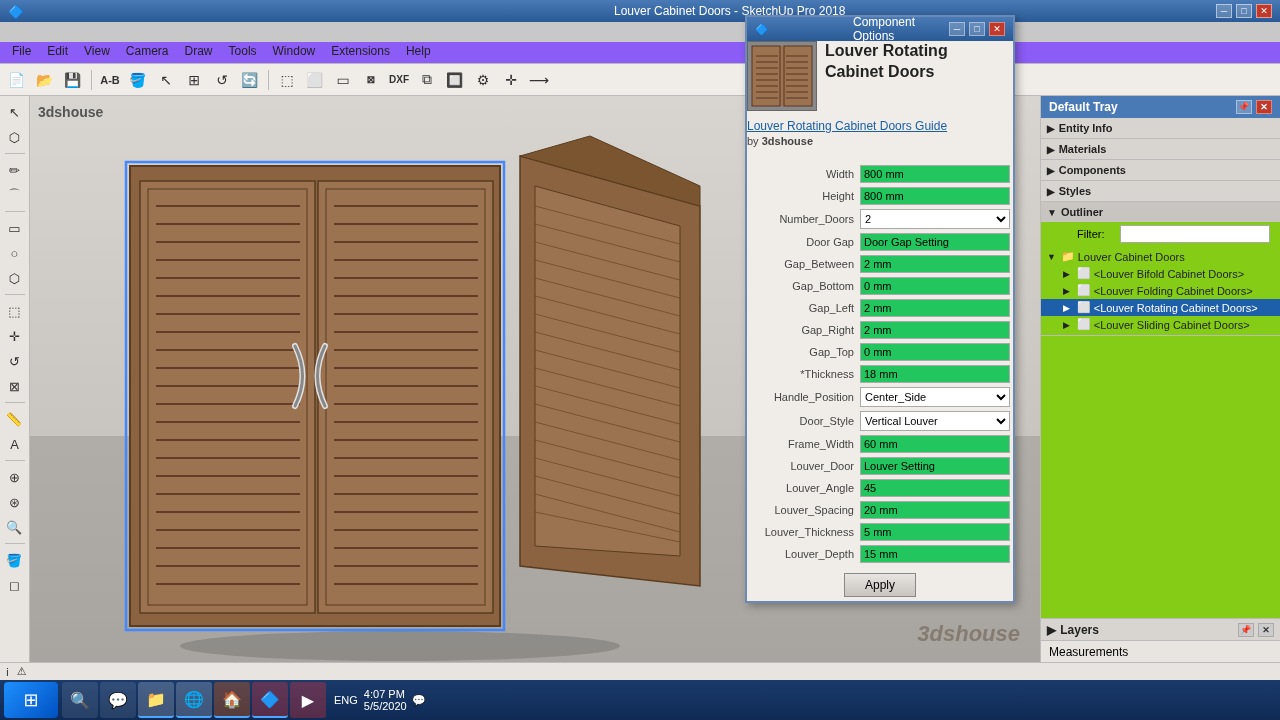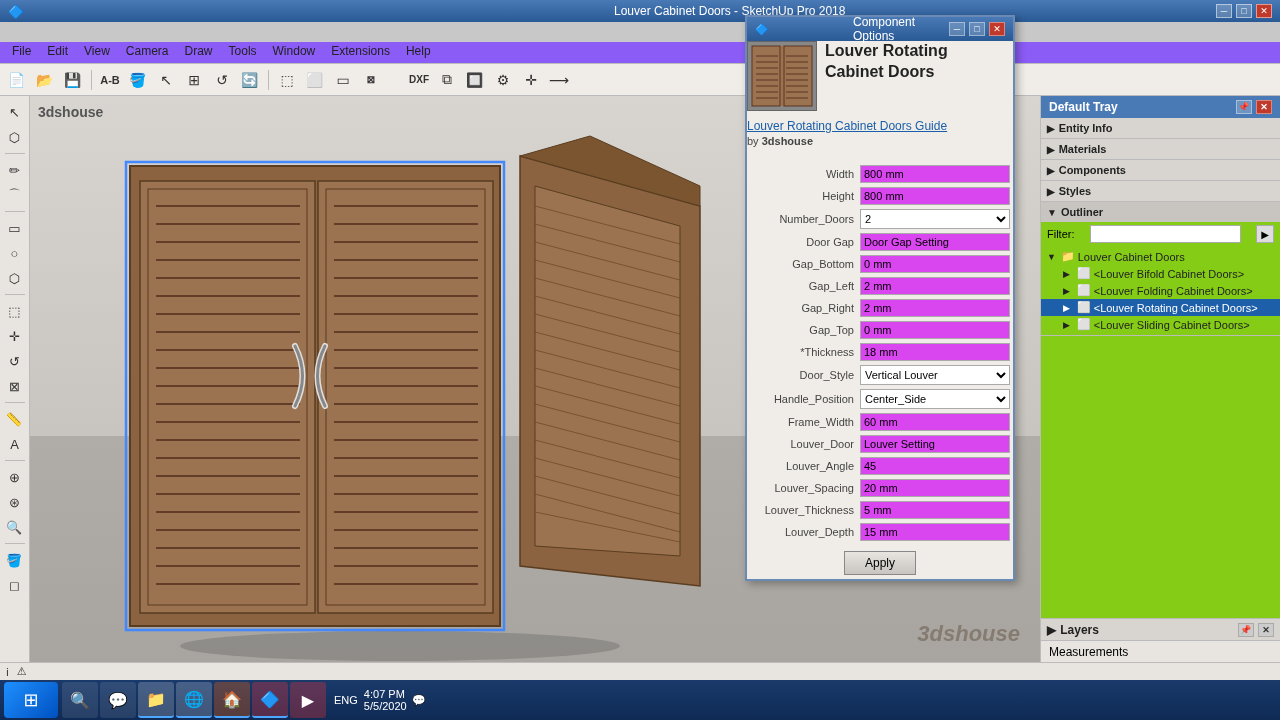--- a/index.html
+++ b/index.html
@@ -49,21 +49,21 @@
 
     
     #right-panel { width: 240px; background: #84cc16; border-left: 1px solid #bbb; display: flex; flex-direction: column; }
     #right-panel-header { height: 22px; background: #4a7ab5; display: flex; align-items: center; padding: 0 8px; color: white; font-size: 12px; font-weight: bold; }
     #right-panel-content { flex: 1; overflow-y: auto; }
 
     
     .panel-section { border-bottom: 1px solid #bbb; }
     .panel-section-header { height: 20px; background: #d8d5d0; display: flex; align-items: center; padding: 0 6px; font-size: 11px; font-weight: bold; color: #222; cursor: pointer; }
     .panel-section-header .arrow { margin-right: 4px; font-size: 10px; }
-    .panel-filter { display: flex; align-items: center; padding: 3px 6px; gap: 15px; }
+    .panel-filter { display: flex; align-items: center; padding: 3px 6px; gap: 15px; margin-left: 30px; }
     .panel-filter input { flex: 1; height: 18px; border: 1px solid #aaa; background: white; font-size: 11px; padding: 0 3px; }
     .filter-btn { width: 18px; height: 18px; background: #ddd; border: 1px solid #aaa; display: flex; align-items: center; justify-content: center; font-size: 10px; cursor: pointer; }
 
     .outliner-tree { padding: 2px 0; }
     .tree-item { display: flex; align-items: center; padding: 2px 6px; font-size: 11px; color: #222; cursor: pointer; }
     .tree-item.selected { background: #1e5faa; color: white; }
     .tree-item .indent { width: 16px; }
     .tree-item .expand { width: 12px; font-size: 9px; margin-right: 2px; }
     .tree-item .icon { margin-right: 3px; font-size: 11px; }
 
@@ -94,21 +94,21 @@
     .comp-thumbnail { width: 70px; height: 70px; background: #888; border: 1px solid #666; display: flex; align-items: center; justify-content: center; overflow: hidden; }
     .comp-title { font-size: 16px; font-weight: bold; color: #222; line-height: 1.3; }
 
     .comp-link { color: #1a5faa; font-size: 12px; text-decoration: underline; cursor: pointer; display: block; margin-bottom: 2px; }
     .comp-by { font-size: 11px; color: #444; margin-bottom: 16px; }
 
     .form-table { width: 100%; border-collapse: collapse; }
     .form-table tr { }
     .form-table td { padding: 2px 3px; font-size: 11px; vertical-align: middle; }
     .form-table td:first-child { text-align: right; color: #444; white-space: nowrap; width: 110px; }
-    .form-table input[type=text] { width: 100%; height: 18px; border: 1px solid #aaa; background: #d946ef; font-size: 11px; padding: 0 3px; }
+    .form-table input[type=text] { width: 100%; height: 18px; border: 1px solid #aaa; background: #22c55e; font-size: 11px; padding: 0 3px; }
     .form-table select { width: 100%; height: 20px; border: 1px solid #aaa; background: white; font-size: 11px; }
 
     .apply-row { display: flex; justify-content: center; padding: 8px 0 4px; }
     .apply-btn { padding: 4px 20px; background: linear-gradient(to bottom, #e8e5e0, #c8c5c0); border: 1px solid #888; font-size: 12px; cursor: pointer; }
 
     
     #status-bar { height: 18px; background: #e8e5e0; border-top: 1px solid #bbb; display: flex; align-items: center; padding: 0 6px; font-size: 11px; color: #333; gap: 8px; }
 
     
     .vp-bg { position: absolute; inset: 0; background: linear-gradient(180deg, #d8d5d0 0%, #c8c5c0 60%, #b8b5b0 100%); }
@@ -153,21 +153,21 @@
     <div class="tb-btn">🪣</div>
     <div class="tb-btn">↖</div>
     <div class="tb-btn">⊞</div>
     <div class="tb-btn">↺</div>
     <div class="tb-btn">🔄</div>
     <div class="tb-sep"></div>
     <div class="tb-btn">⬚</div>
     <div class="tb-btn">⬜</div>
     <div class="tb-btn">▭</div>
     <div class="tb-btn" style="font-size:10px; font-weight:bold;">⊠</div>
-    <div class="tb-btn" style="font-size:10px; font-weight:bold;margin-left:20px;">DXF</div>
+    <div class="tb-btn" style="font-size:10px; font-weight:bold;">DXF</div>
     <div class="tb-btn">⧉</div>
     <div class="tb-btn">🔲</div>
     <div class="tb-btn">⚙</div>
     <div class="tb-btn">✛</div>
     <div class="tb-btn">⟶</div>
   </div>
 
   <div id="main-area">
 
     <div id="left-toolbar">
@@ -492,52 +492,56 @@
           <select>
             <option>2</option><option>3</option><option>4</option>
           </select>
         </td>
       </tr>
       <tr>
         <td>Door Gap</td>
         <td><input type="text" value="Door Gap Setting" style=""></td>
       </tr>
       <tr>
+        <td>Gap_Between</td>
+        <td><input type="text" value="2 mm" style=""></td>
+      </tr>
+      <tr>
         <td>Gap_Bottom</td>
         <td><input type="text" value="0 mm" style=""></td>
       </tr>
       <tr>
         <td>Gap_Left</td>
         <td><input type="text" value="2 mm" style=""></td>
       </tr>
       <tr>
         <td>Gap_Right</td>
         <td><input type="text" value="2 mm" style=""></td>
       </tr>
       <tr>
         <td>Gap_Top</td>
         <td><input type="text" value="0 mm" style=""></td>
       </tr>
       <tr>
         <td>*Thickness</td>
         <td><input type="text" value="18 mm" style=""></td>
+      </tr>
+      <tr>
+        <td>Handle_Position</td>
+        <td>
+          <select>
+            <option>Center_Side</option><option>Top</option><option>Bottom</option>
+          </select>
+        </td>
       </tr>
       <tr>
         <td>Door_Style</td>
         <td>
           <select>
             <option>Vertical Louver</option><option>Horizontal Louver</option><option>Panel</option>
-          </select>
-        </td>
-      </tr>
-      <tr>
-        <td>Handle_Position</td>
-        <td>
-          <select>
-            <option>Center_Side</option><option>Top</option><option>Bottom</option>
           </select>
         </td>
       </tr>
       <tr>
         <td>Frame_Width</td>
         <td><input type="text" value="60 mm" style=""></td>
       </tr>
       <tr>
         <td>Louver_Door</td>
         <td><input type="text" value="Louver Setting" style=""></td>

